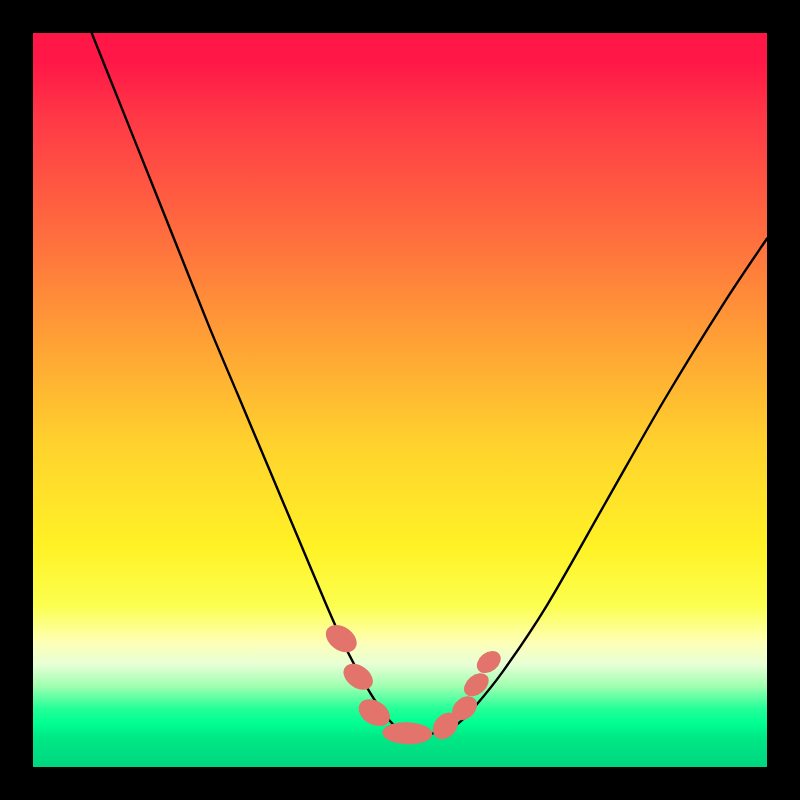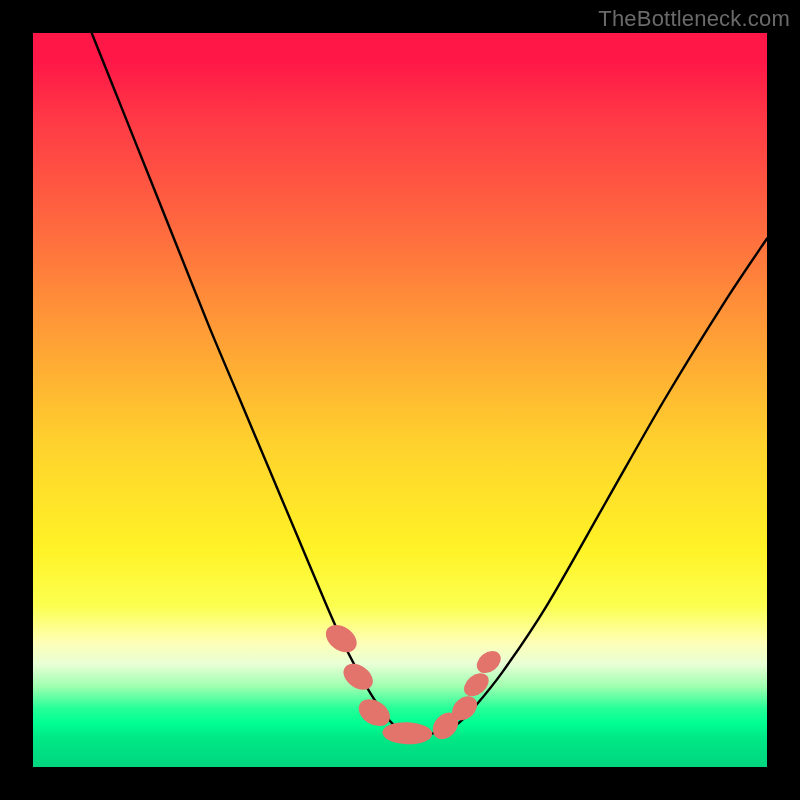--- a/index.html
+++ b/index.html
@@ -76,14 +76,13 @@
           <ellipse cx="325.16" cy="643.72" rx="11.01" ry="16.15" transform="rotate(-55 325.16 643.72)" fill="#e2746c"></ellipse>
           <ellipse cx="341.31" cy="679.68" rx="11.74" ry="16.88" transform="rotate(-58 341.31 679.68)" fill="#e2746c"></ellipse>
           <ellipse cx="374.34" cy="700.24" rx="24.96" ry="11.01" transform="rotate(2 374.34 700.24)" fill="#e2746c"></ellipse>
           <ellipse cx="412.51" cy="692.90" rx="11.01" ry="14.68" transform="rotate(40 412.51 692.90)" fill="#e2746c"></ellipse>
           <ellipse cx="431.59" cy="675.28" rx="10.28" ry="13.95" transform="rotate(48 431.59 675.28)" fill="#e2746c"></ellipse>
           <ellipse cx="443.34" cy="651.79" rx="9.54" ry="13.95" transform="rotate(50 443.34 651.79)" fill="#e2746c"></ellipse>
           <ellipse cx="455.81" cy="629.04" rx="9.54" ry="13.21" transform="rotate(52 455.81 629.04)" fill="#e2746c"></ellipse>
         </g>
     </svg>
   </div>
-  <div class="watermark">TheBottleneck.com</div>
 </div>
 
 </body></html>

